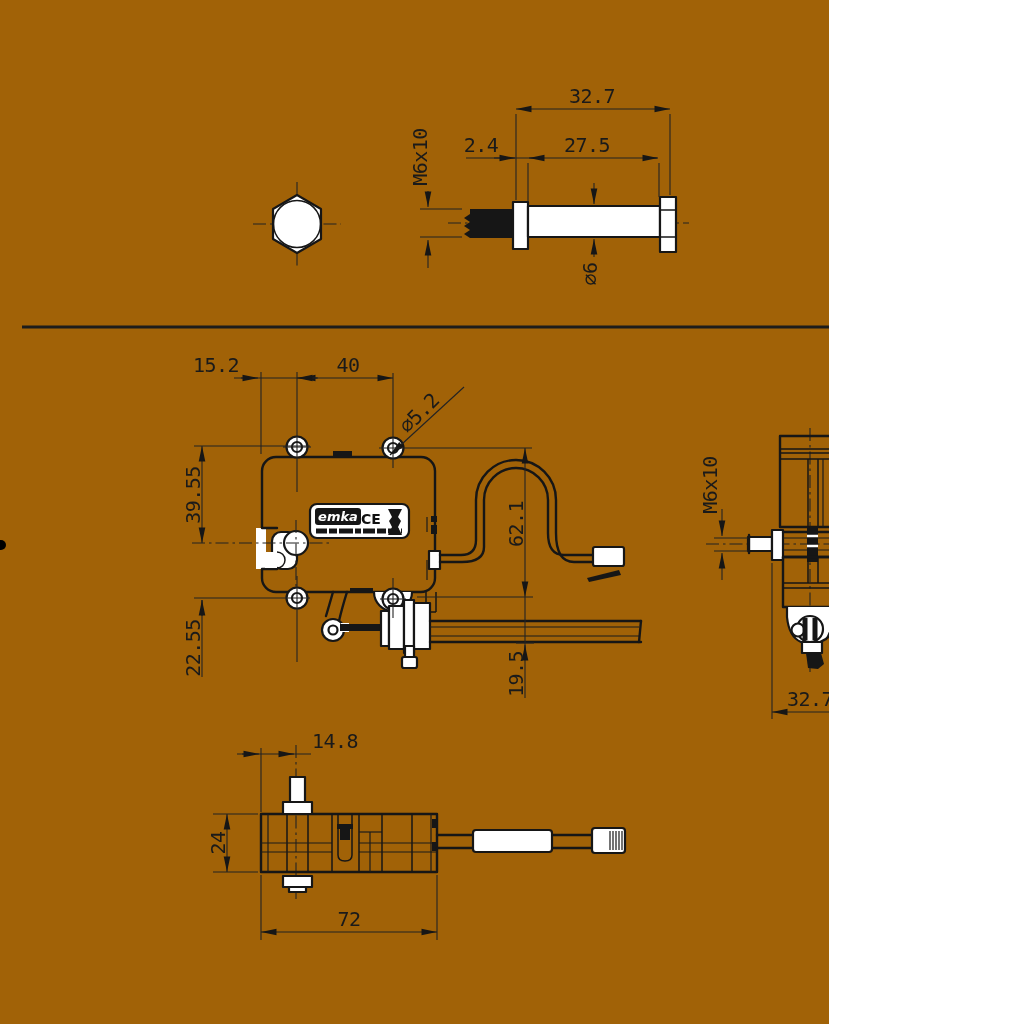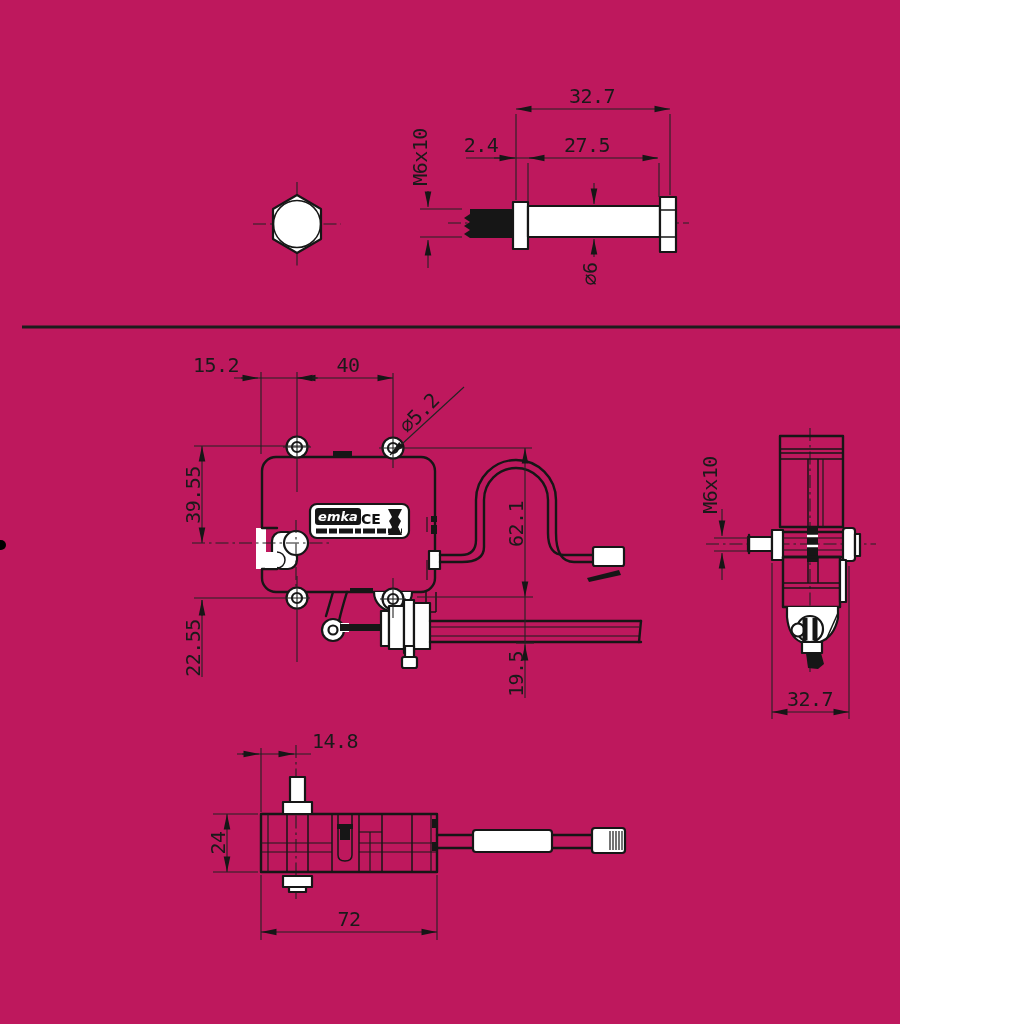--- a/index.html
+++ b/index.html
@@ -1,16 +1,16 @@
 <!DOCTYPE html>
 <html><head>
 <meta charset="utf-8">
 <style>
   html,body{margin:0;padding:0;background:#fff;}
-  .stage{position:relative;width:900px;height:1024px;background:#be185d;overflow:hidden;
+  .stage{position:relative;width:829px;height:1024px;background:#a16207;overflow:hidden;
          font-family:"DejaVu Sans Mono","DejaVu Sans",monospace;}
   svg{display:block}
   
   .o  {stroke:#161616;stroke-width:2.4;fill:none;stroke-linejoin:round;stroke-linecap:round;}
   .o2 {stroke:#161616;stroke-width:1.5;fill:none;}
   .o3 {stroke:#1b1b1b;stroke-width:1.2;fill:none;}
   .ow {fill:#ffffff;stroke:#161616;stroke-width:2.2;stroke-linejoin:round;}
   .d  {stroke:#232323;stroke-width:1.1;fill:none;}
   .c  {stroke:#232323;stroke-width:1.1;fill:none;stroke-dasharray:13 4 2.5 4;}
   .blk{fill:#161616;stroke:none;}

